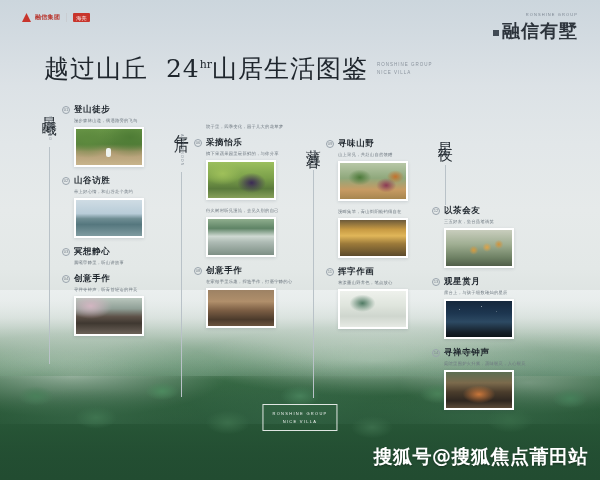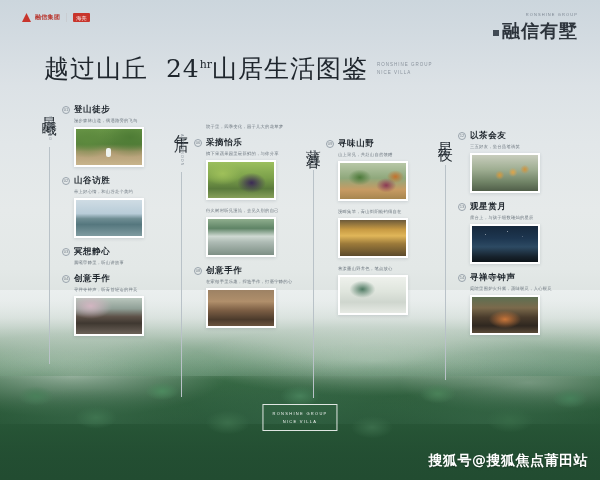--- a/index.html
+++ b/index.html
@@ -189,21 +189,21 @@
       linear-gradient(180deg,#5d6f52 0%,#7b6a4c 30%,#4a3c2c 56%,#2f2720 80%,#5a4a38 100%); }
 
   
   .bottom-logo {
     position: absolute; left: 50%; transform: translateX(-50%); top: 404px;
     border: .8px solid rgba(255,255,255,.85); padding: 5px 9px; text-align: center;
   }
   .bottom-logo div { font-size: 4px; color: rgba(255,255,255,.92); letter-spacing: 1.3px; line-height: 1.9; white-space: nowrap; }
   .watermark {
     position: absolute; right: 12px; bottom: 10px;
-    font-size: 14px; color: #ffffff; font-weight: bold; letter-spacing: .5px;
+    font-size: 19px; color: #ffffff; font-weight: bold; letter-spacing: .5px;
     font-family: "DejaVu Sans", sans-serif;
     text-shadow: 0 1px 2px rgba(0,0,0,.35);
   }
 </style>
 </head>
 <body>
 
 <div id="poster">
 
   <div class="forest">
@@ -342,29 +342,33 @@
               <div class="pic pic-veggie"></div>
             </div>
         </div>
         <div class="entry">
           <div class="entry-desc">溪畔集竿，青山斜阳能钓得自在</div>
           <div class="thumb">
               <div class="pic pic-fish"></div>
             </div>
         </div>
         <div class="entry">
+          <div class="entry-head">
+            <div class="bullet">11</div>
+            <div class="entry-title">挥字作画</div>
+          </div>
           <div class="entry-desc">将泼墨山野养色，笔点放心</div>
           <div class="thumb">
               <div class="pic pic-paint"></div>
             </div>
         </div>
       </div>
     </div>
 
-    <div class="col" style="left:432px; width:140px; height:250px; top:26px;">
+    <div class="col" style="left:432px; width:140px; height:250px; top:26px;flex-direction:column;">
       <div class="col-label">
         <div class="cn">星夜</div>
         <div class="en">NIGHT</div>
         <div class="rule"></div>
       </div>
       <div class="col-body">
         <div class="entry">
           <div class="entry-head">
             <div class="bullet">12</div>
             <div class="entry-title">以茶会友</div>

